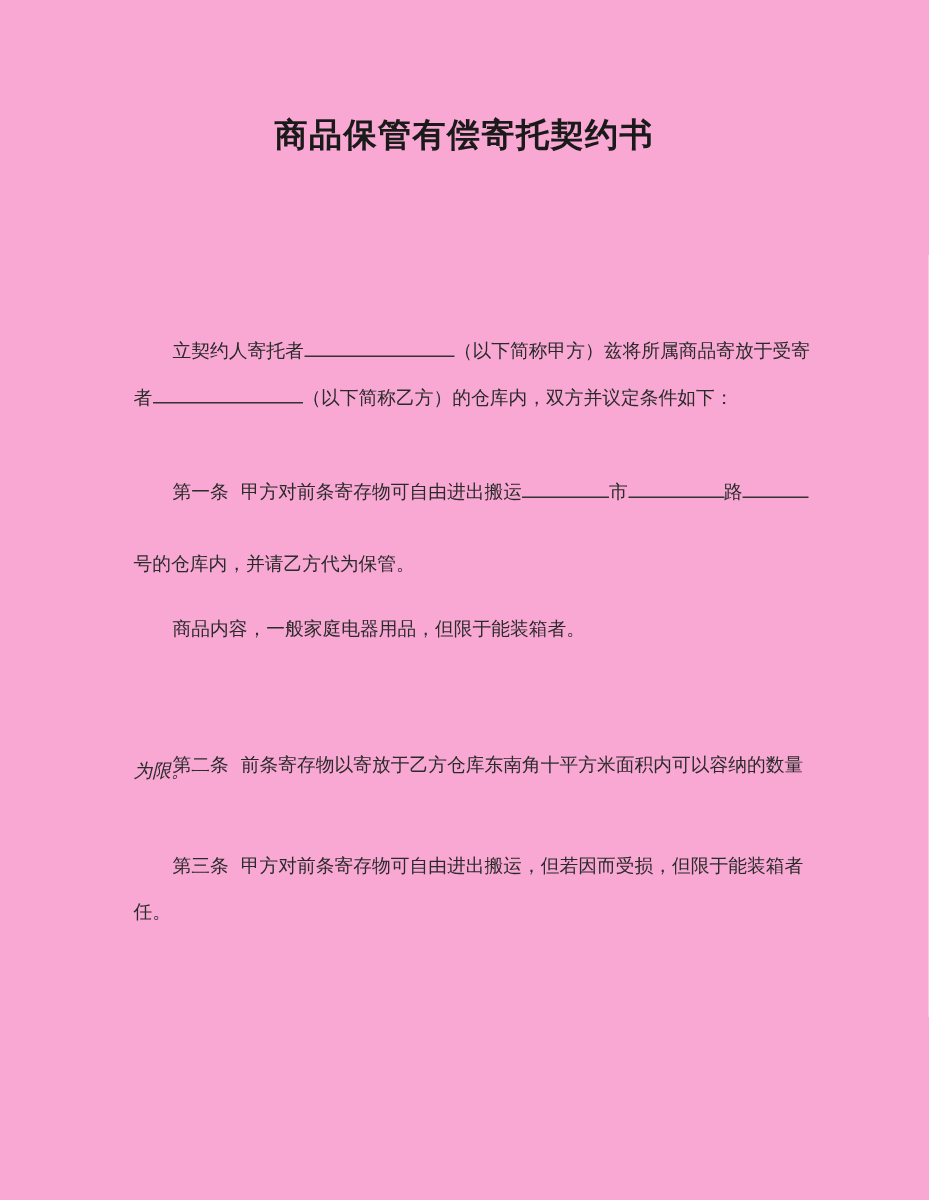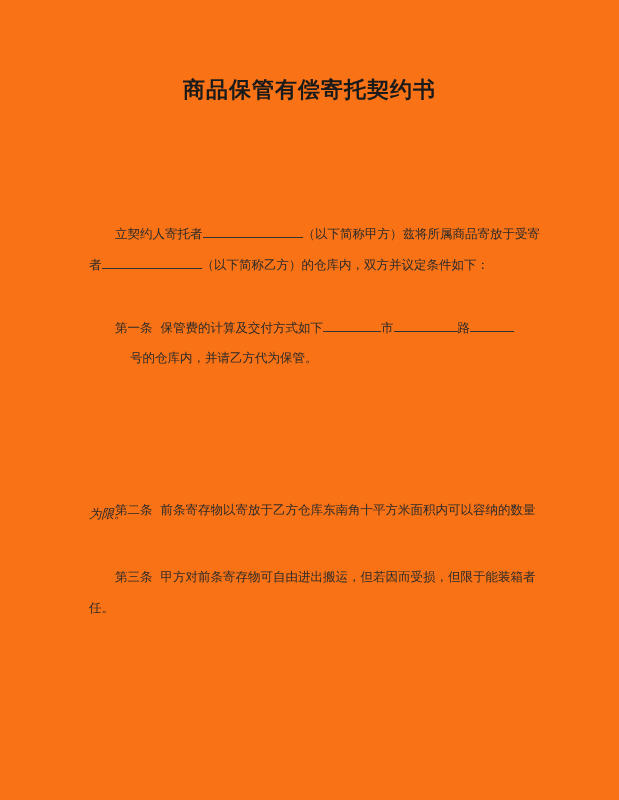--- a/index.html
+++ b/index.html
@@ -13,21 +13,21 @@
       position: relative;
       overflow: hidden;
       font-family: "DejaVu Sans", sans-serif;
       color: #222222;
     }
     .page {
       position: absolute;
       left: 0; top: 0;
       width: 619px;
       height: 800px;
-      background: #f97316;
+      background: #f9a8d4;
     }
     .title {
       position: absolute;
       top: 75px;
       left: 0;
       width: 619px;
       text-align: center;
       font-family: "DejaVu Serif", serif;
       font-size: 22px;
       font-weight: bold;
@@ -59,26 +59,29 @@
   <div class="title">商品保管有偿寄托契约书</div>
 
   <div class="line indent" style="top:225px;">
     <span>立契约人寄托者</span><span class="blank" style="width:100px;"></span><span>（以下简称甲方）兹将所属商品寄放于受寄</span>
   </div>
   <div class="line" style="top:256px;">
     <span>者</span><span class="blank" style="width:100px;"></span><span>（以下简称乙方）的仓库内，双方并议定条件如下：</span>
   </div>
 
   <div class="line indent" style="top:319px;">
-    <span>第一条</span><span class="gap"></span><span>保管费的计算及交付方式如下</span><span class="blank" style="width:58px;"></span><span>市</span><span class="blank" style="width:64px;"></span><span>路</span><span class="blank" style="width:44px;"></span>
+    <span>第一条</span><span class="gap"></span><span>甲方对前条寄存物可自由进出搬运</span><span class="blank" style="width:58px;"></span><span>市</span><span class="blank" style="width:64px;"></span><span>路</span><span class="blank" style="width:44px;"></span>
   </div>
-  <div class="line" style="top:350px;margin-left:41px;">
+  <div class="line" style="top:368px;">
     <span>号的仓库内，并请乙方代为保管。</span>
   </div>
 
+  <div class="line indent" style="top:411px;">
+    <span>商品内容，一般家庭电器用品，但限于能装箱者。</span>
+  </div>
 
   <div class="line indent" style="top:484px;margin-top:18px;">
     <span>第二条</span><span class="gap"></span><span>前条寄存物以寄放于乙方仓库东南角十平方米面积内可以容纳的数量</span>
   </div>
   <div class="line" style="top:506px;font-style:italic;">
     <span>为限。</span>
   </div>
 
   <div class="line indent" style="top:569px;">
     <span>第三条</span><span class="gap"></span><span>甲方对前条寄存物可自由进出搬运，但若因而受损，但限于能装箱者</span>

